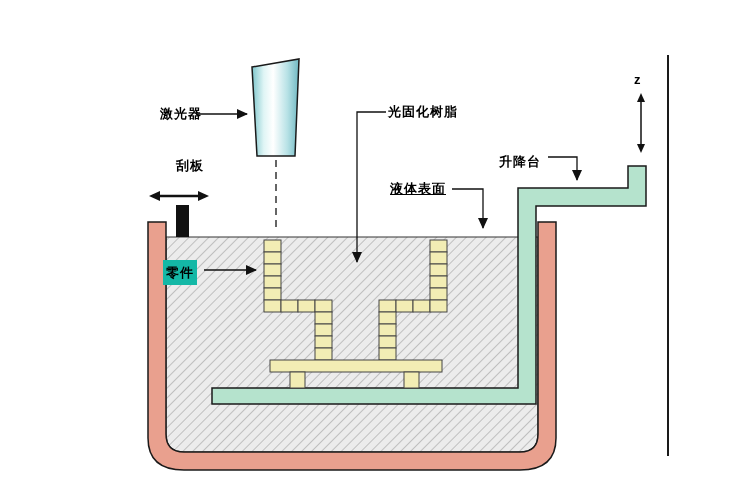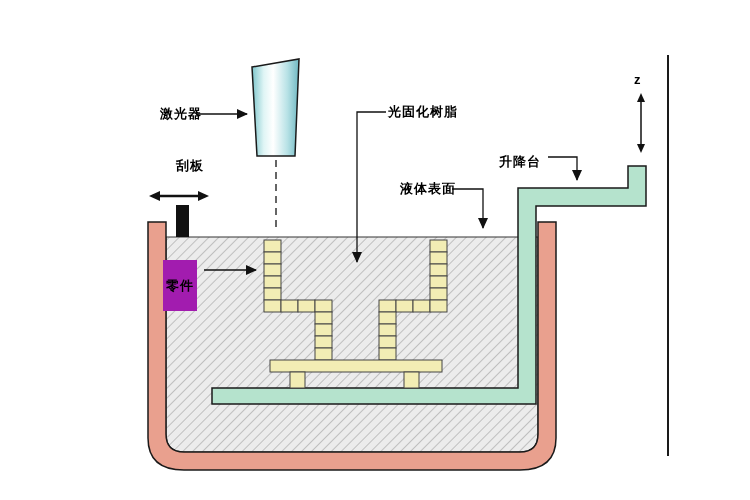--- a/index.html
+++ b/index.html
@@ -13,21 +13,21 @@
   #diagram-svg{position:absolute;left:0;top:0;width:750px;height:500px;}
   .lbl{
     position:absolute;
     font-size:13px;
     font-weight:600;
     color:#000;
     letter-spacing:1px;
     white-space:nowrap;
     line-height:15px;
   }
-  .lbl-boxed{background:#a21caf;padding:18px 3px;}
+  .lbl-boxed{background:#14b8a6;padding:5px 3px;}
 </style>
 </head>
 <body>
 
 <div id="canvas">
 
   <svg id="diagram-svg" viewBox="0 0 750 500">
     <defs>
       <pattern id="hatch" width="7" height="7" patternUnits="userSpaceOnUse" patternTransform="rotate(45)">
         <rect width="7" height="7" fill="#ececec"></rect>
@@ -113,18 +113,18 @@
     <polyline points="452,189 483,189 483,228" fill="none" stroke="#111" stroke-width="1.3" marker-end="url(#arr)"></polyline>
     <polyline points="548,157 577,157 577,180" fill="none" stroke="#111" stroke-width="1.3" marker-end="url(#arr)"></polyline>
     <line x1="204" y1="270" x2="256" y2="270" stroke="#111" stroke-width="1.3" marker-end="url(#arr)"></line>
 
     <line x1="668" y1="55" x2="668" y2="456" stroke="#1a1a1a" stroke-width="2"></line>
   </svg>
 
   <div class="lbl" style="left:160px;top:106px;">激光器</div>
   <div class="lbl" style="left:176px;top:158px;">刮板</div>
   <div class="lbl" style="left:388px;top:104px;text-align:center;">光固化树脂</div>
-  <div class="lbl" style="left:400px;top:181px;">液体表面</div>
+  <div class="lbl" style="left:390px;top:181px;text-decoration:underline;">液体表面</div>
   <div class="lbl" style="left:499px;top:148px;margin-top:6px;">升降台</div>
   <div class="lbl lbl-boxed" style="left:163px;top:260px;">零件</div>
   <div class="lbl" style="left:634px;top:72px;">z</div>
 
 </div>
 
 </body></html>

